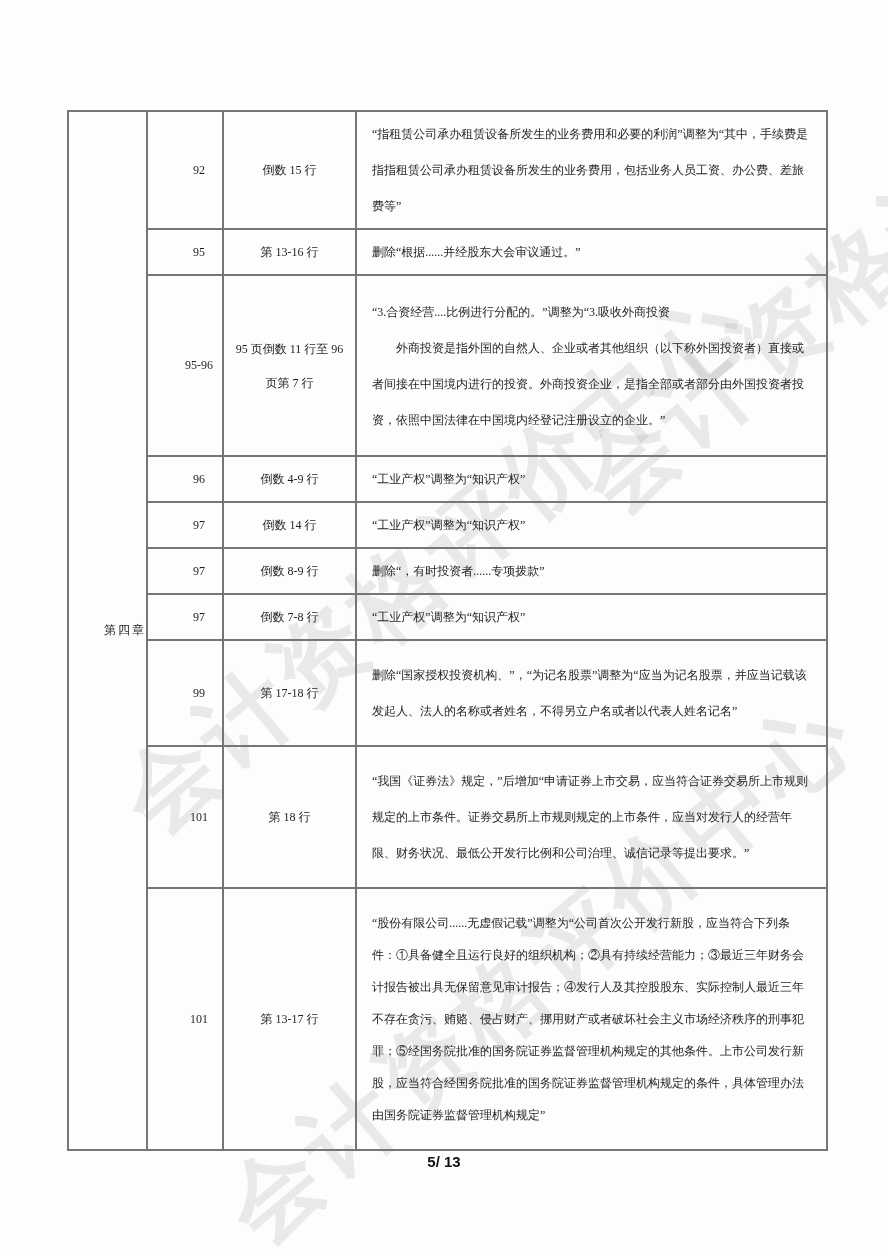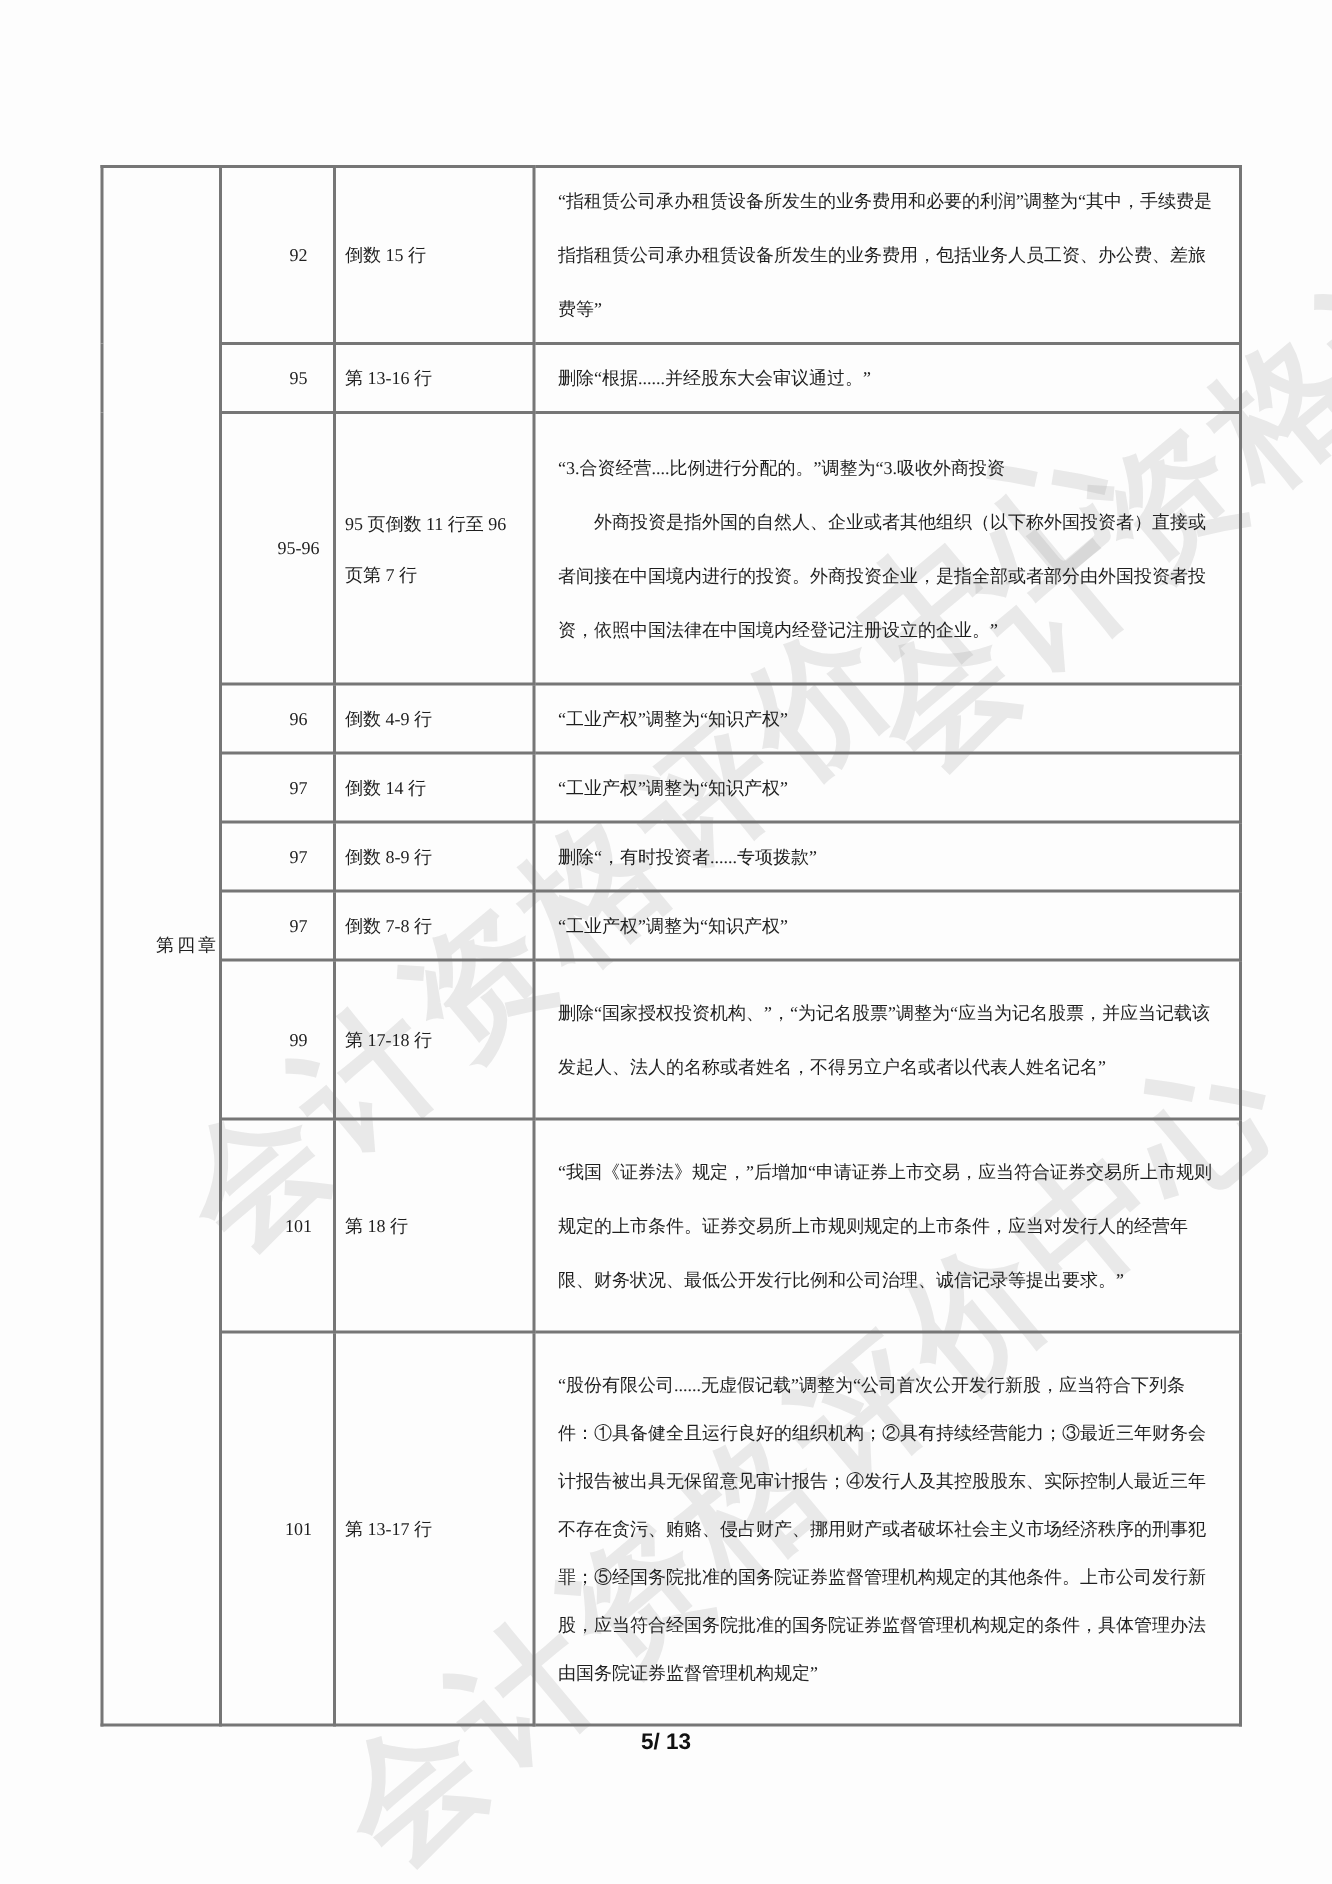--- a/index.html
+++ b/index.html
@@ -47,21 +47,21 @@
   col.c-content { width: 471px; }
 
   td {
     border: 2px solid #767676;
     font-size: 12px;
     vertical-align: middle;
     color: #1f1f1f;
   }
   td.chapter-cell { text-align: right; letter-spacing: 2px; }
   td.page-cell    { text-align: center; padding-left: 28px; }
-  td.loc-cell     { text-align: left; padding: 2px 6px; line-height: 34px; }
+  td.loc-cell     { text-align: center; padding: 2px 6px; line-height: 34px; }
   td.content-cell { text-align: left; padding: 4px 14px 4px 15px; }
   td.content-cell p { line-height: 36px; }
   td.content-cell p.indent { text-indent: 2em; }
 
   tbody tr:nth-child(1)  { height: 109px; }
   tbody tr:nth-child(2)  { height: 44px; }
   tbody tr:nth-child(3)  { height: 181px; }
   tbody tr:nth-child(4)  { height: 44px; }
   tbody tr:nth-child(5)  { height: 44px; }
   tbody tr:nth-child(6)  { height: 44px; }

